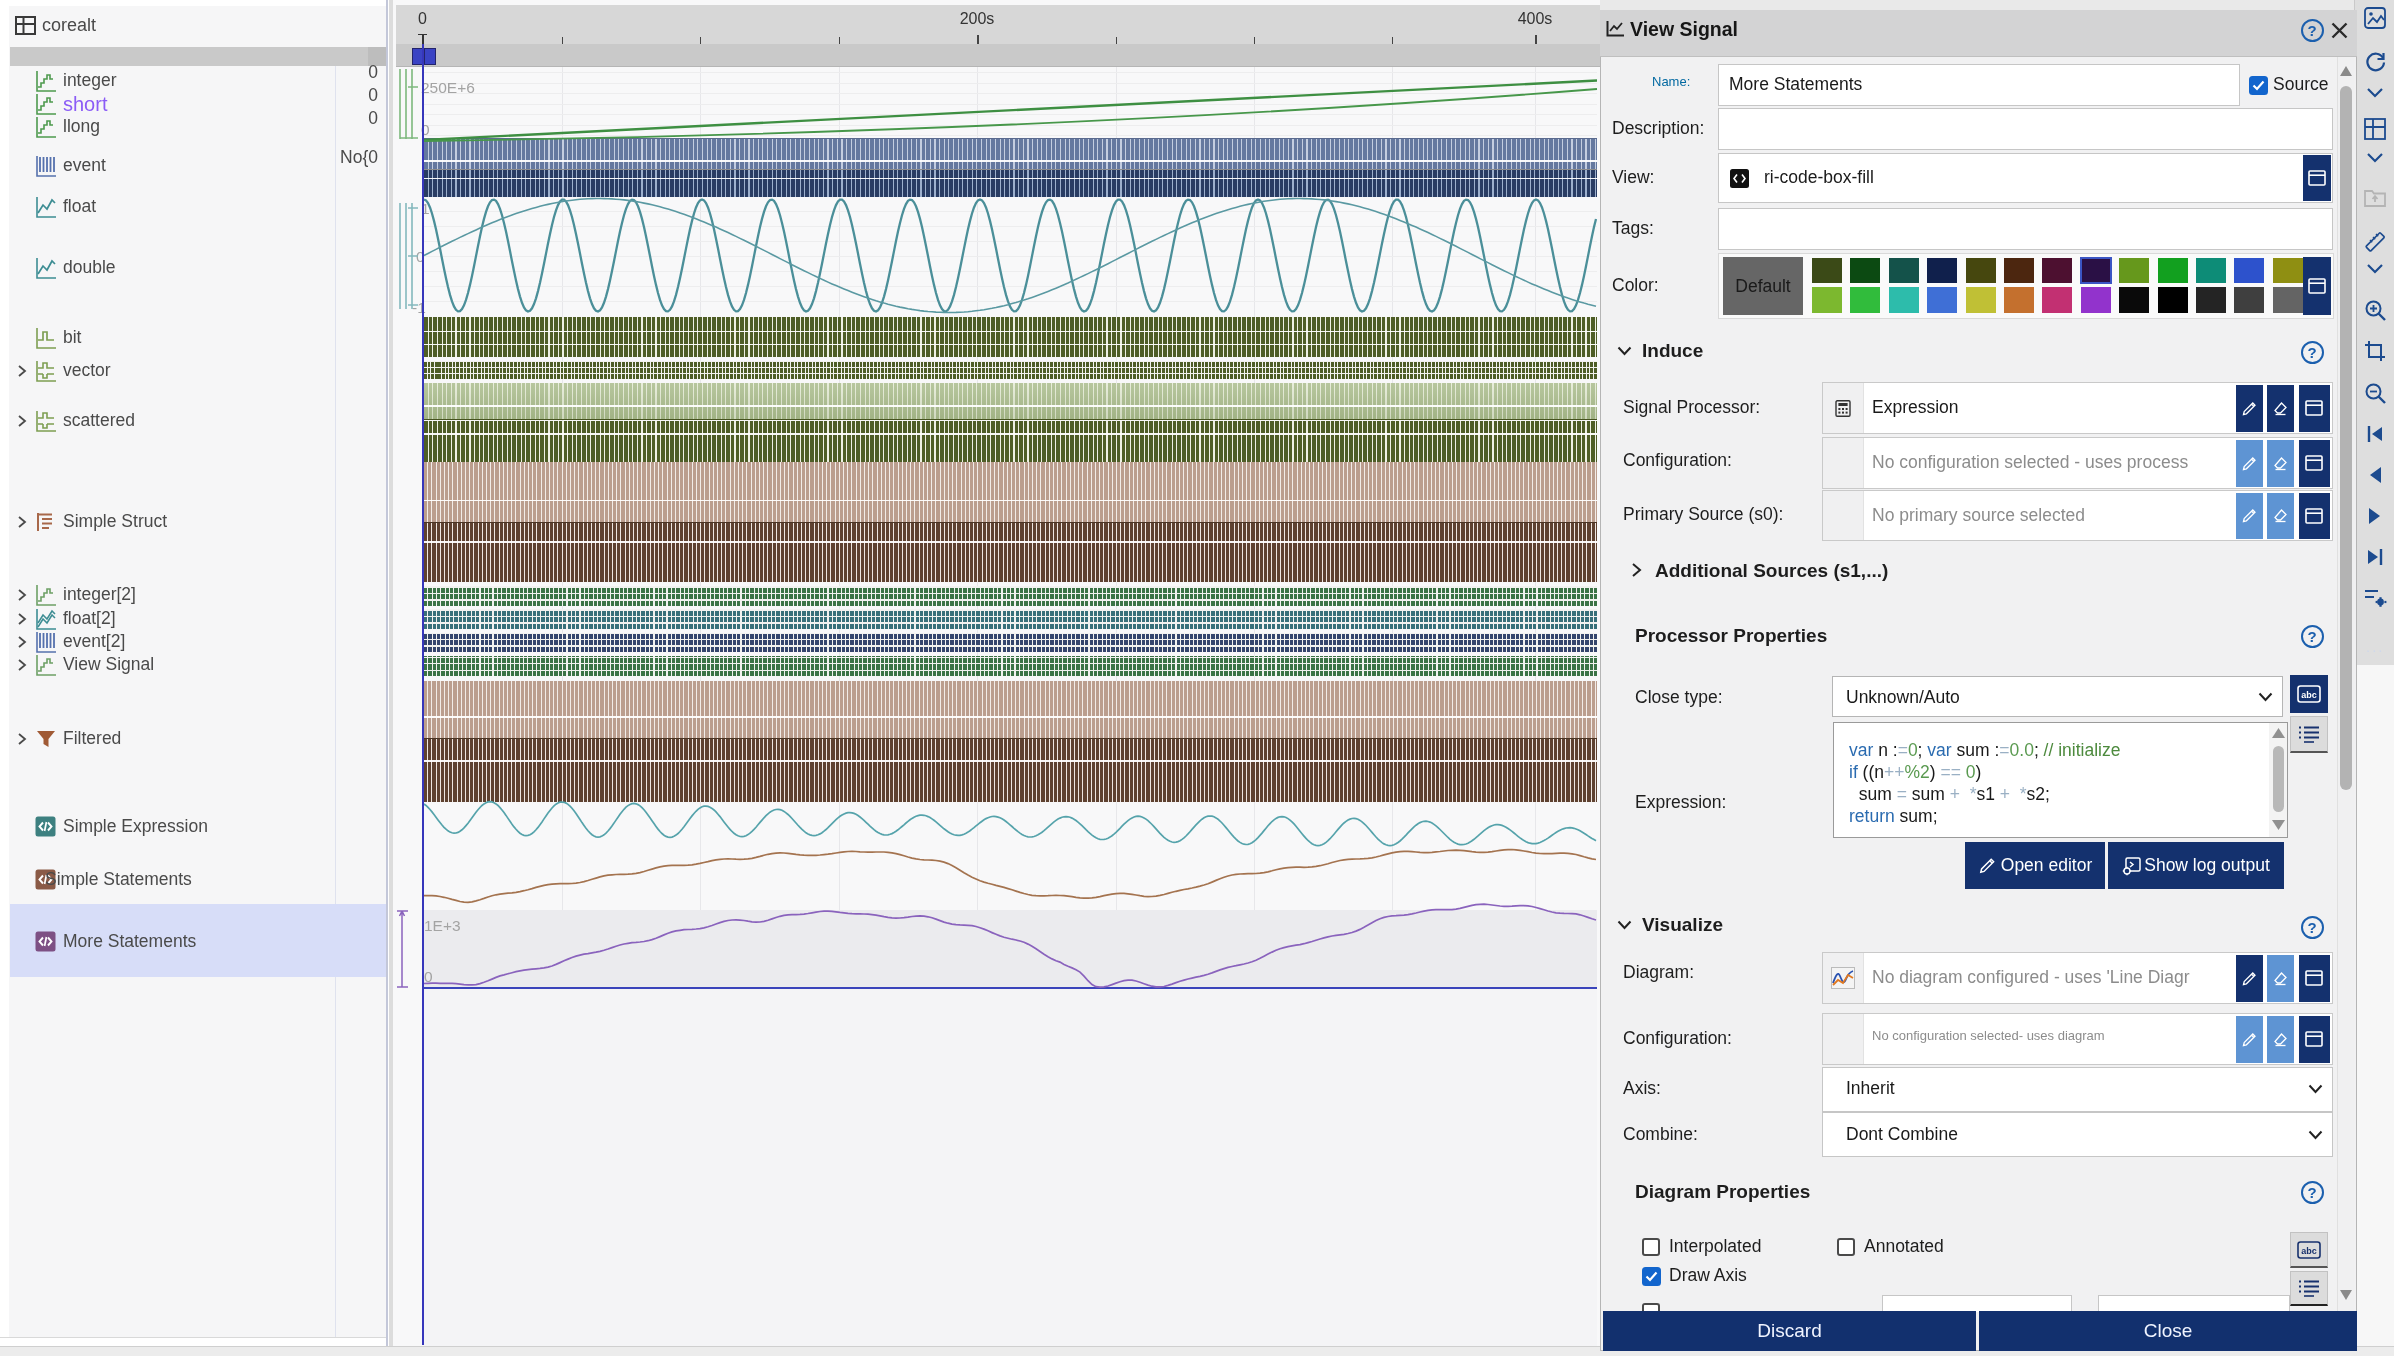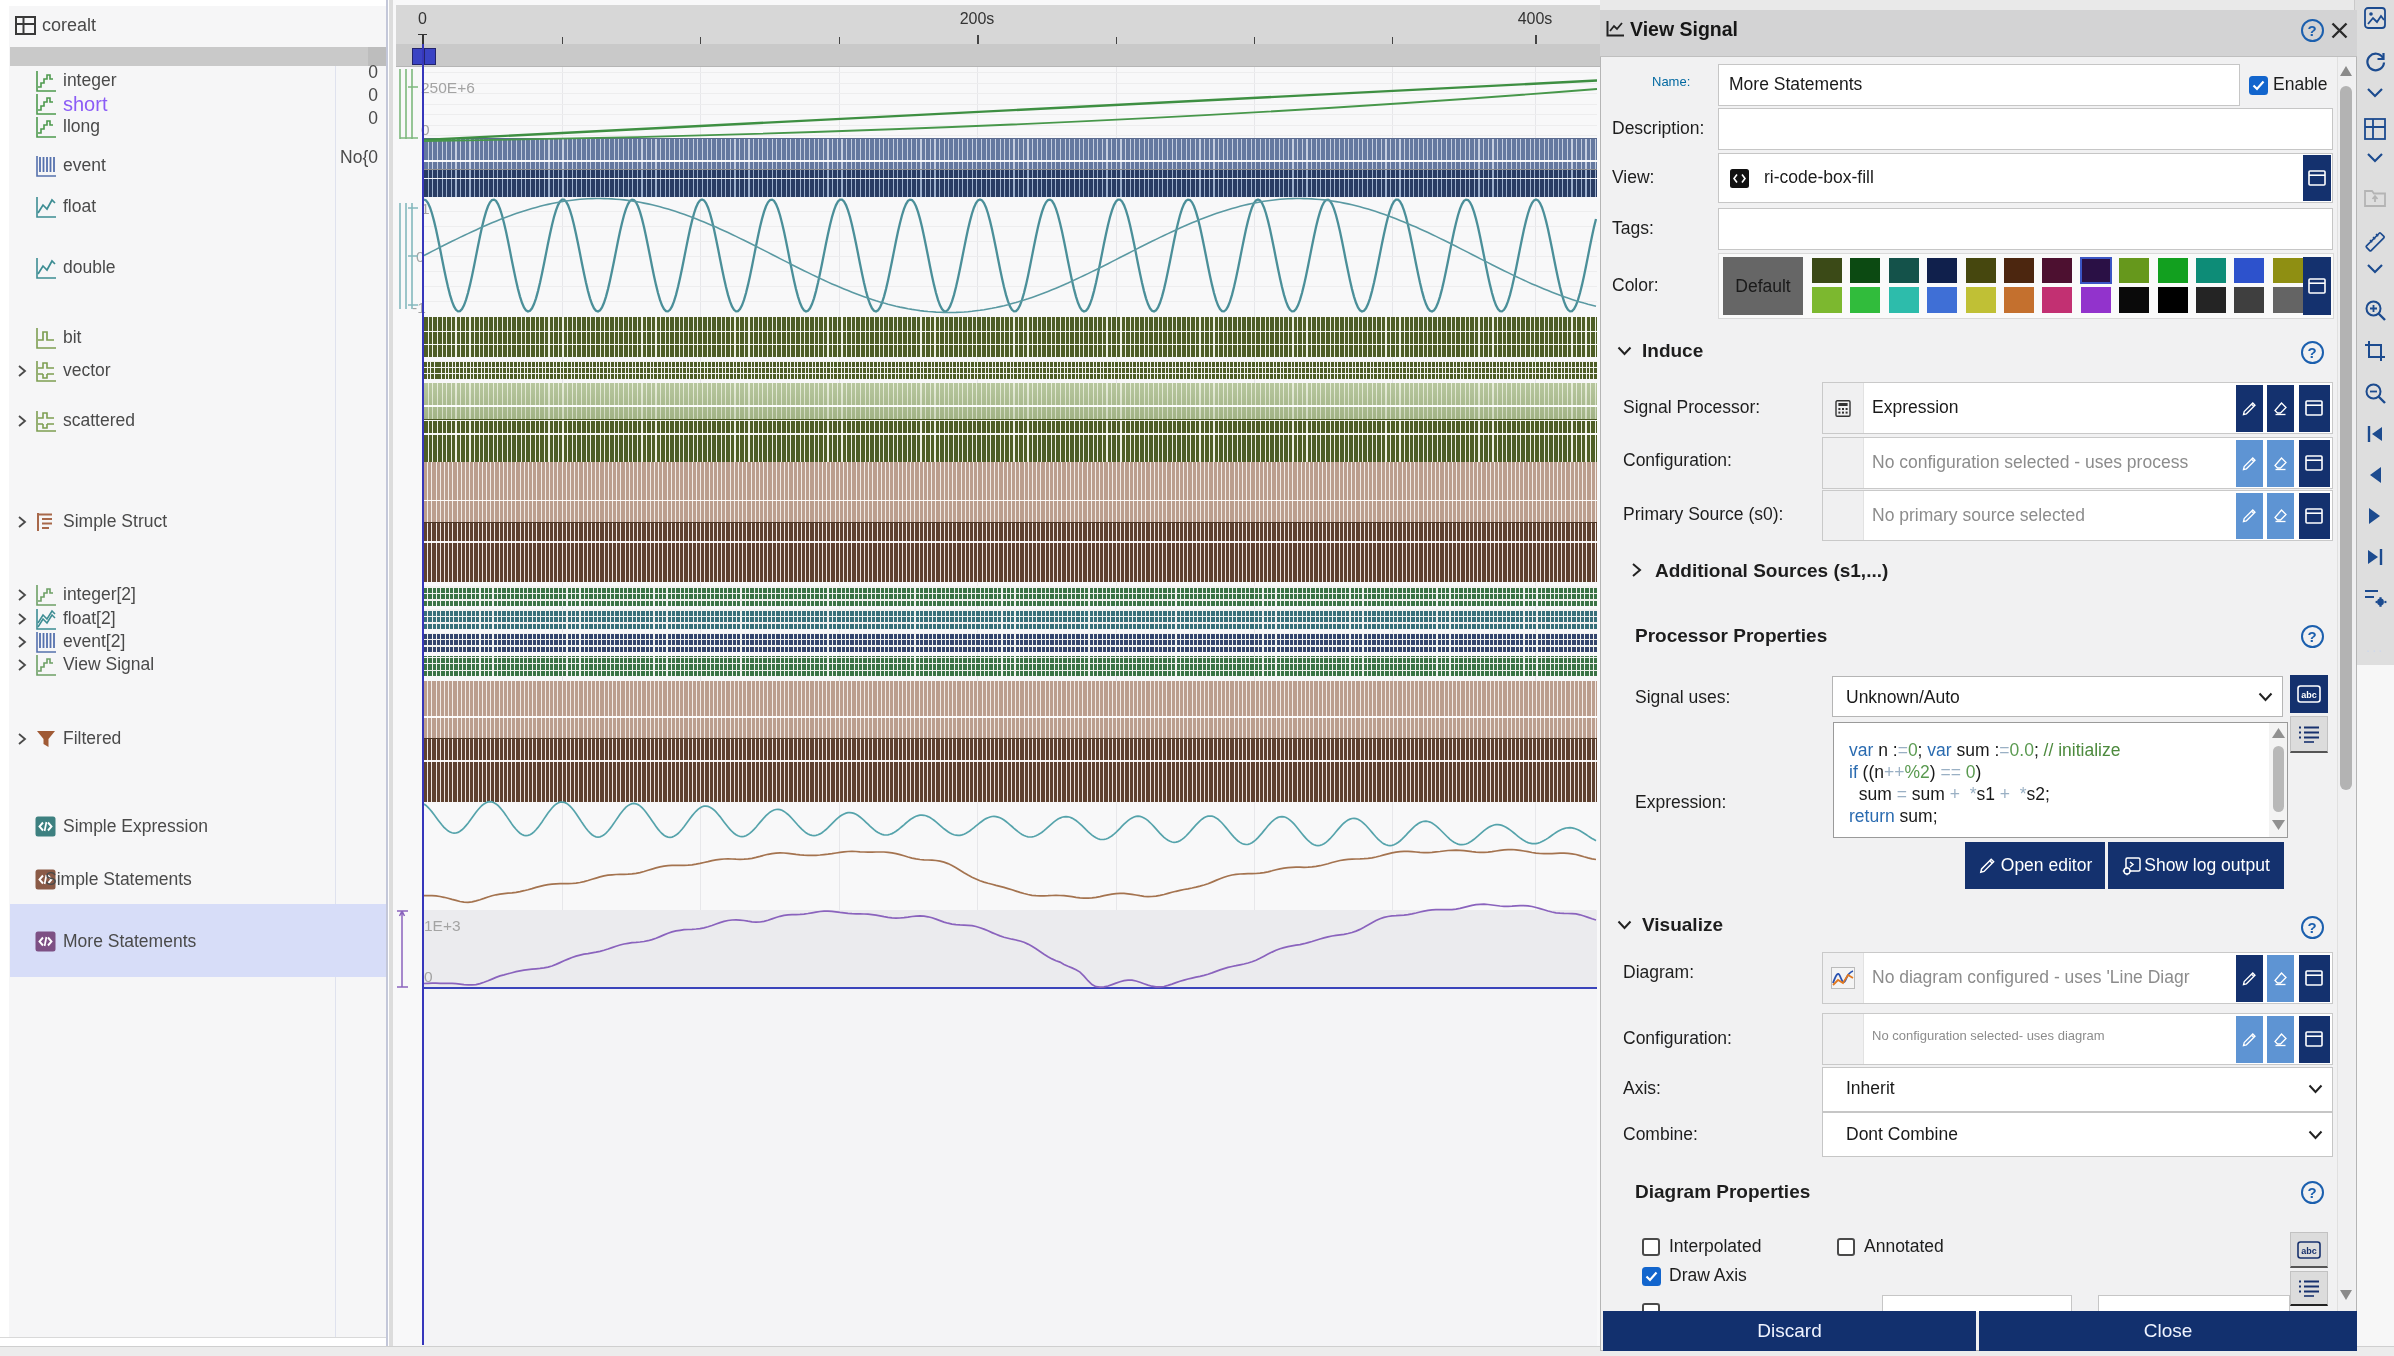--- a/index.html
+++ b/index.html
@@ -382,21 +382,21 @@
       <path d="M2.5 2.5 L16.5 16.5 M16.5 2.5 L2.5 16.5" stroke="#2a2a2a" stroke-width="2.4"></path>
     </svg>
 
   <div style="position:absolute;left:1652px;top:74px;font-size:13px;color:#0369a1;white-space:nowrap">Name:</div>
   <div class="abs" style="left:1718px;top:64px;width:522px;height:42px;background:#fff;border:1px solid #c6c6c6;box-sizing:border-box"></div>
   <div class="abs" style="left:1729px;top:74px;font-size:17.5px;color:#1a1a1a;white-space:nowrap">More Statements</div>
   <div class="abs" style="left:2249px;top:76px;width:19px;height:19px;background:#1265cd;border-radius:3.5px"></div>
   <svg class="abs" style="left:2252px;top:80px" width="13" height="11" viewBox="0 0 13 11">
       <path d="M1.5 5.5 L5 9 L11.5 1.5" stroke="#fff" stroke-width="2.2" fill="none"></path>
     </svg>
-  <div style="position:absolute;left:2273px;top:74px;font-size:17.5px;color:#1d1d1d;white-space:nowrap">Enable</div>
+  <div style="position:absolute;left:2273px;top:74px;font-size:17.5px;color:#1d1d1d;white-space:nowrap">Source</div>
 
   <div style="position:absolute;left:1612px;top:118px;font-size:17.5px;color:#1d1d1d;white-space:nowrap">Description:</div>
   <div class="abs" style="left:1718px;top:108px;width:615px;height:42px;background:#fff;border:1px solid #c6c6c6;box-sizing:border-box"></div>
 
   <div style="position:absolute;left:1612px;top:167px;font-size:17.5px;color:#1d1d1d;white-space:nowrap">View:</div>
   <div class="abs" style="left:1718px;top:153px;width:615px;height:50px;background:#fff;border:1px solid #c6c6c6;box-sizing:border-box"></div>
   <svg class="abs" style="left:1730px;top:169px" width="19" height="19" viewBox="0 0 19 19">
       <rect width="19" height="19" rx="2.5" fill="#111"></rect>
       <path d="M7 5.5 L4 9.5 L7 13.5 M12 5.5 L15 9.5 L12 13.5" stroke="#fff" stroke-width="1.6" fill="none"></path>
     </svg>
@@ -531,21 +531,21 @@
     </div>
 
   <svg style="position:absolute;left:1631px;top:562px" width="11" height="16" viewBox="0 0 11 16">
       <path d="M2 2 L9 8 L2 14" stroke="#222" stroke-width="2" fill="none"></path>
     </svg>
   <div style="position:absolute;left:1655px;top:560px;font-size:19px;font-weight:bold;color:#1d1d1d;white-space:nowrap">Additional Sources (s1,...)</div>
 
   <div style="position:absolute;left:1635px;top:625px;font-size:19px;font-weight:bold;color:#1d1d1d;white-space:nowrap">Processor Properties</div>
   <div style="position:absolute;left:2300.5px;top:624.5px;width:23px;height:23px;border:2.2px solid #1b5fae;border-radius:50%;box-sizing:border-box;color:#1b5fae;font-size:15px;font-weight:bold;text-align:center;line-height:19px">?</div>
 
-  <div style="position:absolute;left:1635px;top:687px;font-size:17.5px;color:#1d1d1d;white-space:nowrap">Signal uses:</div>
+  <div style="position:absolute;left:1635px;top:687px;font-size:17.5px;color:#1d1d1d;white-space:nowrap">Close type:</div>
   <div class="abs" style="left:1832px;top:676px;width:451px;height:41px;background:#fff;border:1px solid #b5b5b5;box-sizing:border-box"></div>
   <div class="abs" style="left:1846px;top:687px;font-size:17.5px;color:#1a1a1a;white-space:nowrap">Unknown/Auto</div>
   <svg style="position:absolute;left:2258px;top:692px" width="15" height="10" viewBox="0 0 15 10">
       <path d="M1.5 1.5 L7.5 8 L13.5 1.5" stroke="#222" stroke-width="2" fill="none"></path>
     </svg>
   <div class="abs" style="left:2290px;top:675px;width:38px;height:38px;background:#14316e;display:flex;align-items:center;justify-content:center">
       <svg width="24" height="18" viewBox="0 0 24 18">
         <rect x="1" y="1" width="22" height="16" rx="2.5" stroke="#fff" stroke-width="1.6" fill="none"></rect>
         <text x="12" y="13" font-size="9" font-weight="bold" fill="#fff" text-anchor="middle" font-family="Liberation Sans">abc</text>
       </svg>

